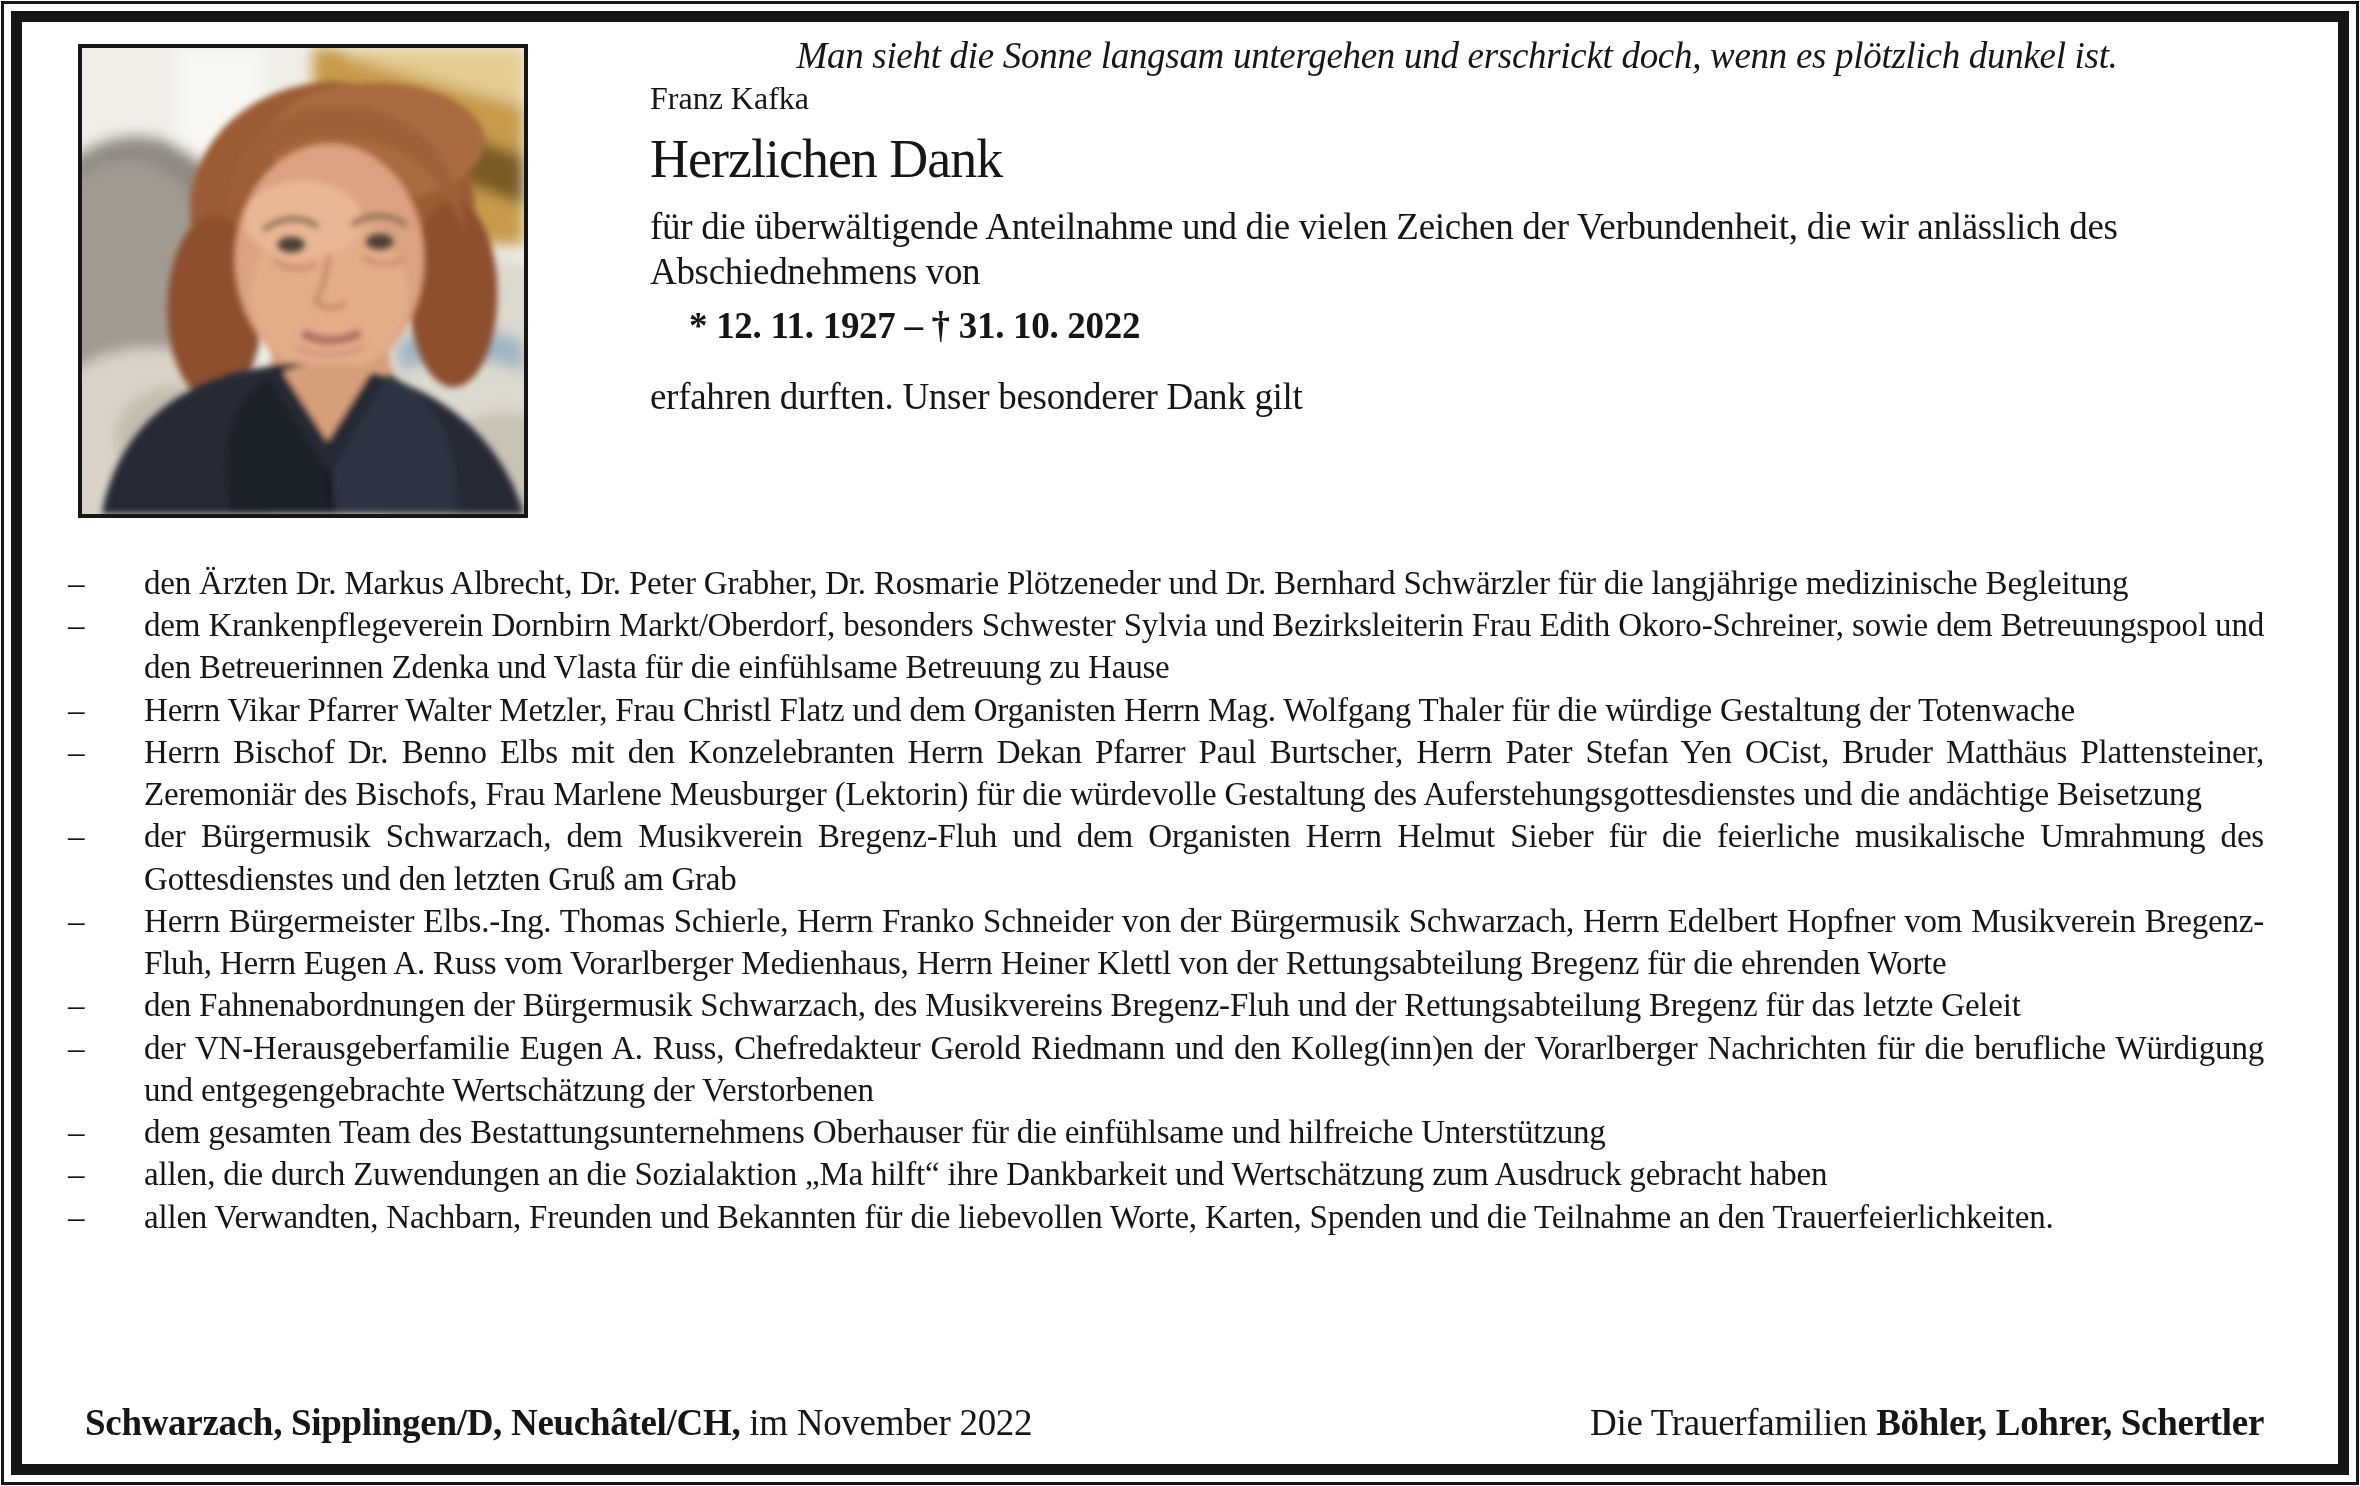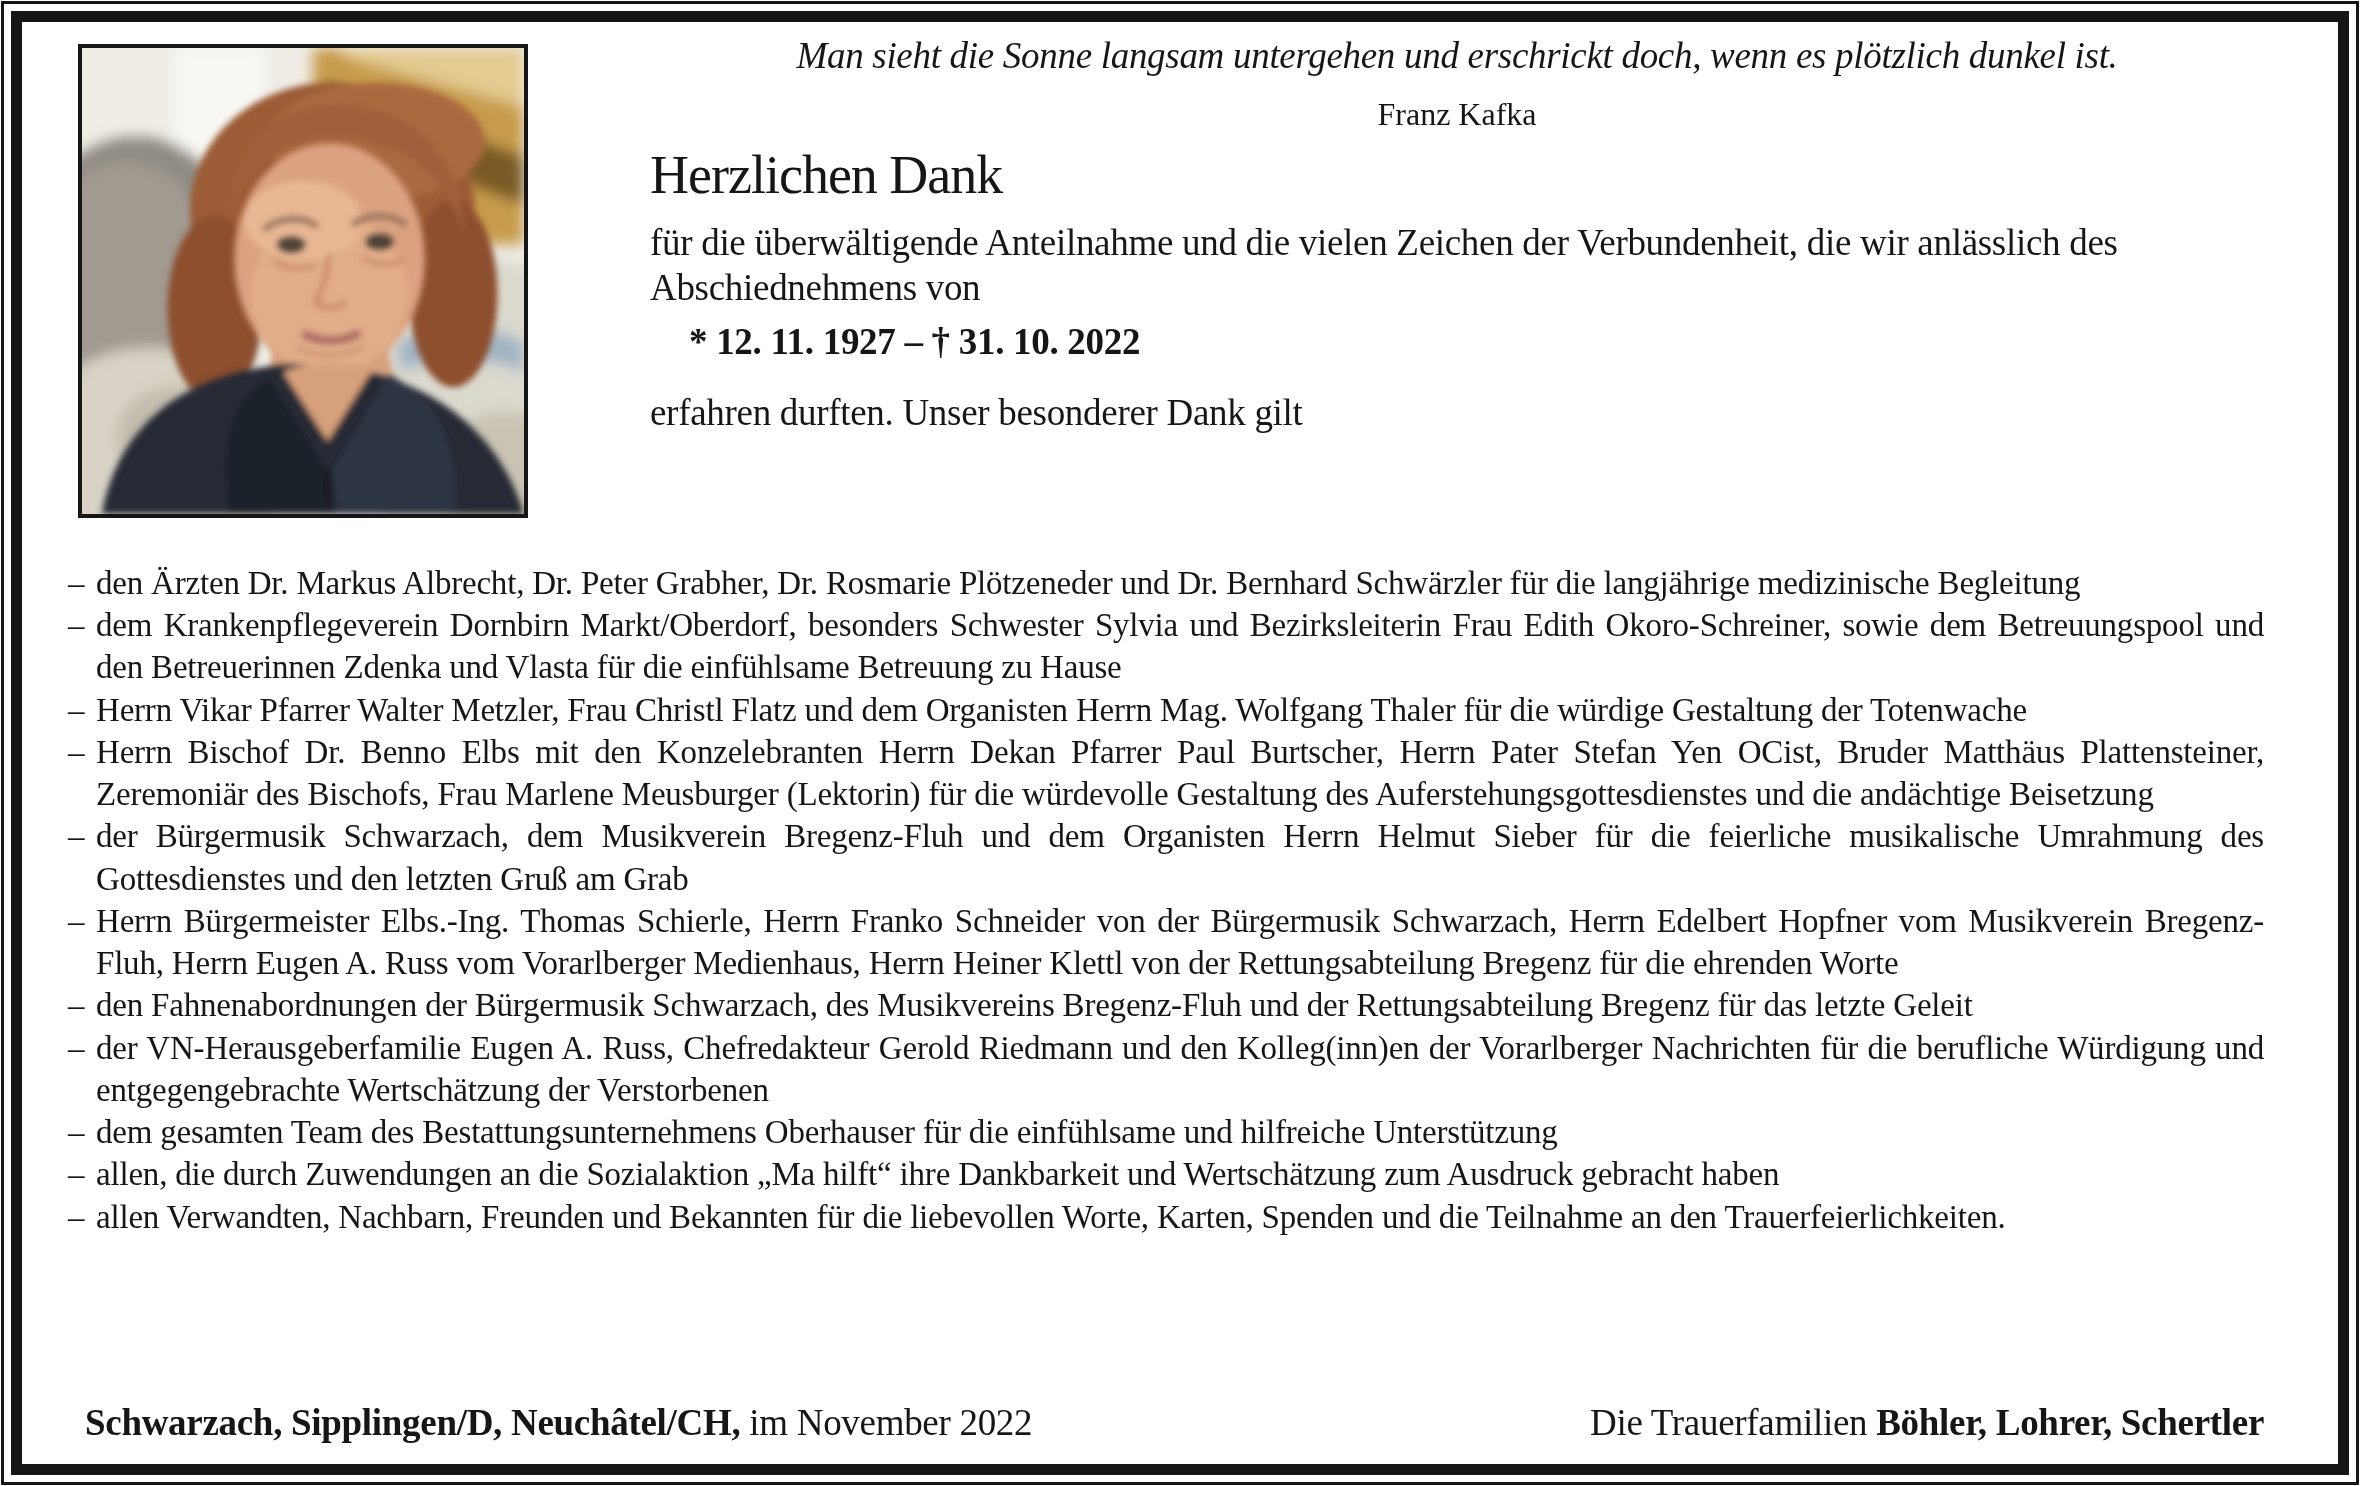--- a/index.html
+++ b/index.html
@@ -18,34 +18,34 @@
     position:absolute;left:78px;top:44px;width:450px;height:474px;
     border:4px solid #161616;box-sizing:border-box;background:#efede6;
   }
   .photo svg{display:block;width:100%;height:100%;}
 
   .headerblock{position:absolute;left:650px;top:34px;right:96px;}
   .quote{
     text-align:center;font-style:italic;font-size:37px;line-height:1.2;
     letter-spacing:-0.3px;
   }
-  .kafka{text-align:center;font-size:32px;margin-top:18px;}
+  .kafka{text-align:left;font-size:32px;margin-top:2px;}
   .heading{font-size:54px;letter-spacing:-1px;margin-top:14px;line-height:1.05;}
   .intro{font-size:37px;line-height:1.22;margin-top:16px;letter-spacing:-0.3px;max-width:1500px;}
   .deceased-name{font-weight:700;font-size:102px;letter-spacing:-2px;margin-top:22px;line-height:1.05;}
   .dates{font-weight:700;font-size:37px;margin-top:10px;letter-spacing:-0.3px;margin-left:39px;}
   .outro{font-size:37px;margin-top:28px;letter-spacing:-0.3px;}
 
   .thanks{
     position:absolute;left:68px;right:96px;top:562px;
     font-size:33px;line-height:1.28;letter-spacing:-0.2px;
   }
   .thanks .item{display:grid;grid-template-columns:28px 1fr;}
   .thanks .dash{text-align:left;}
-  .thanks .item-text{text-align:justify;}
+  .thanks .item-text{text-align:justify;margin-left:48px;}
 
   .footer{
     position:absolute;left:85px;right:96px;bottom:42px;
     display:flex;justify-content:space-between;align-items:baseline;
     font-size:37px;letter-spacing:-0.3px;
   }
   .b{font-weight:700;}
 </style>
 </head>
 <body>

